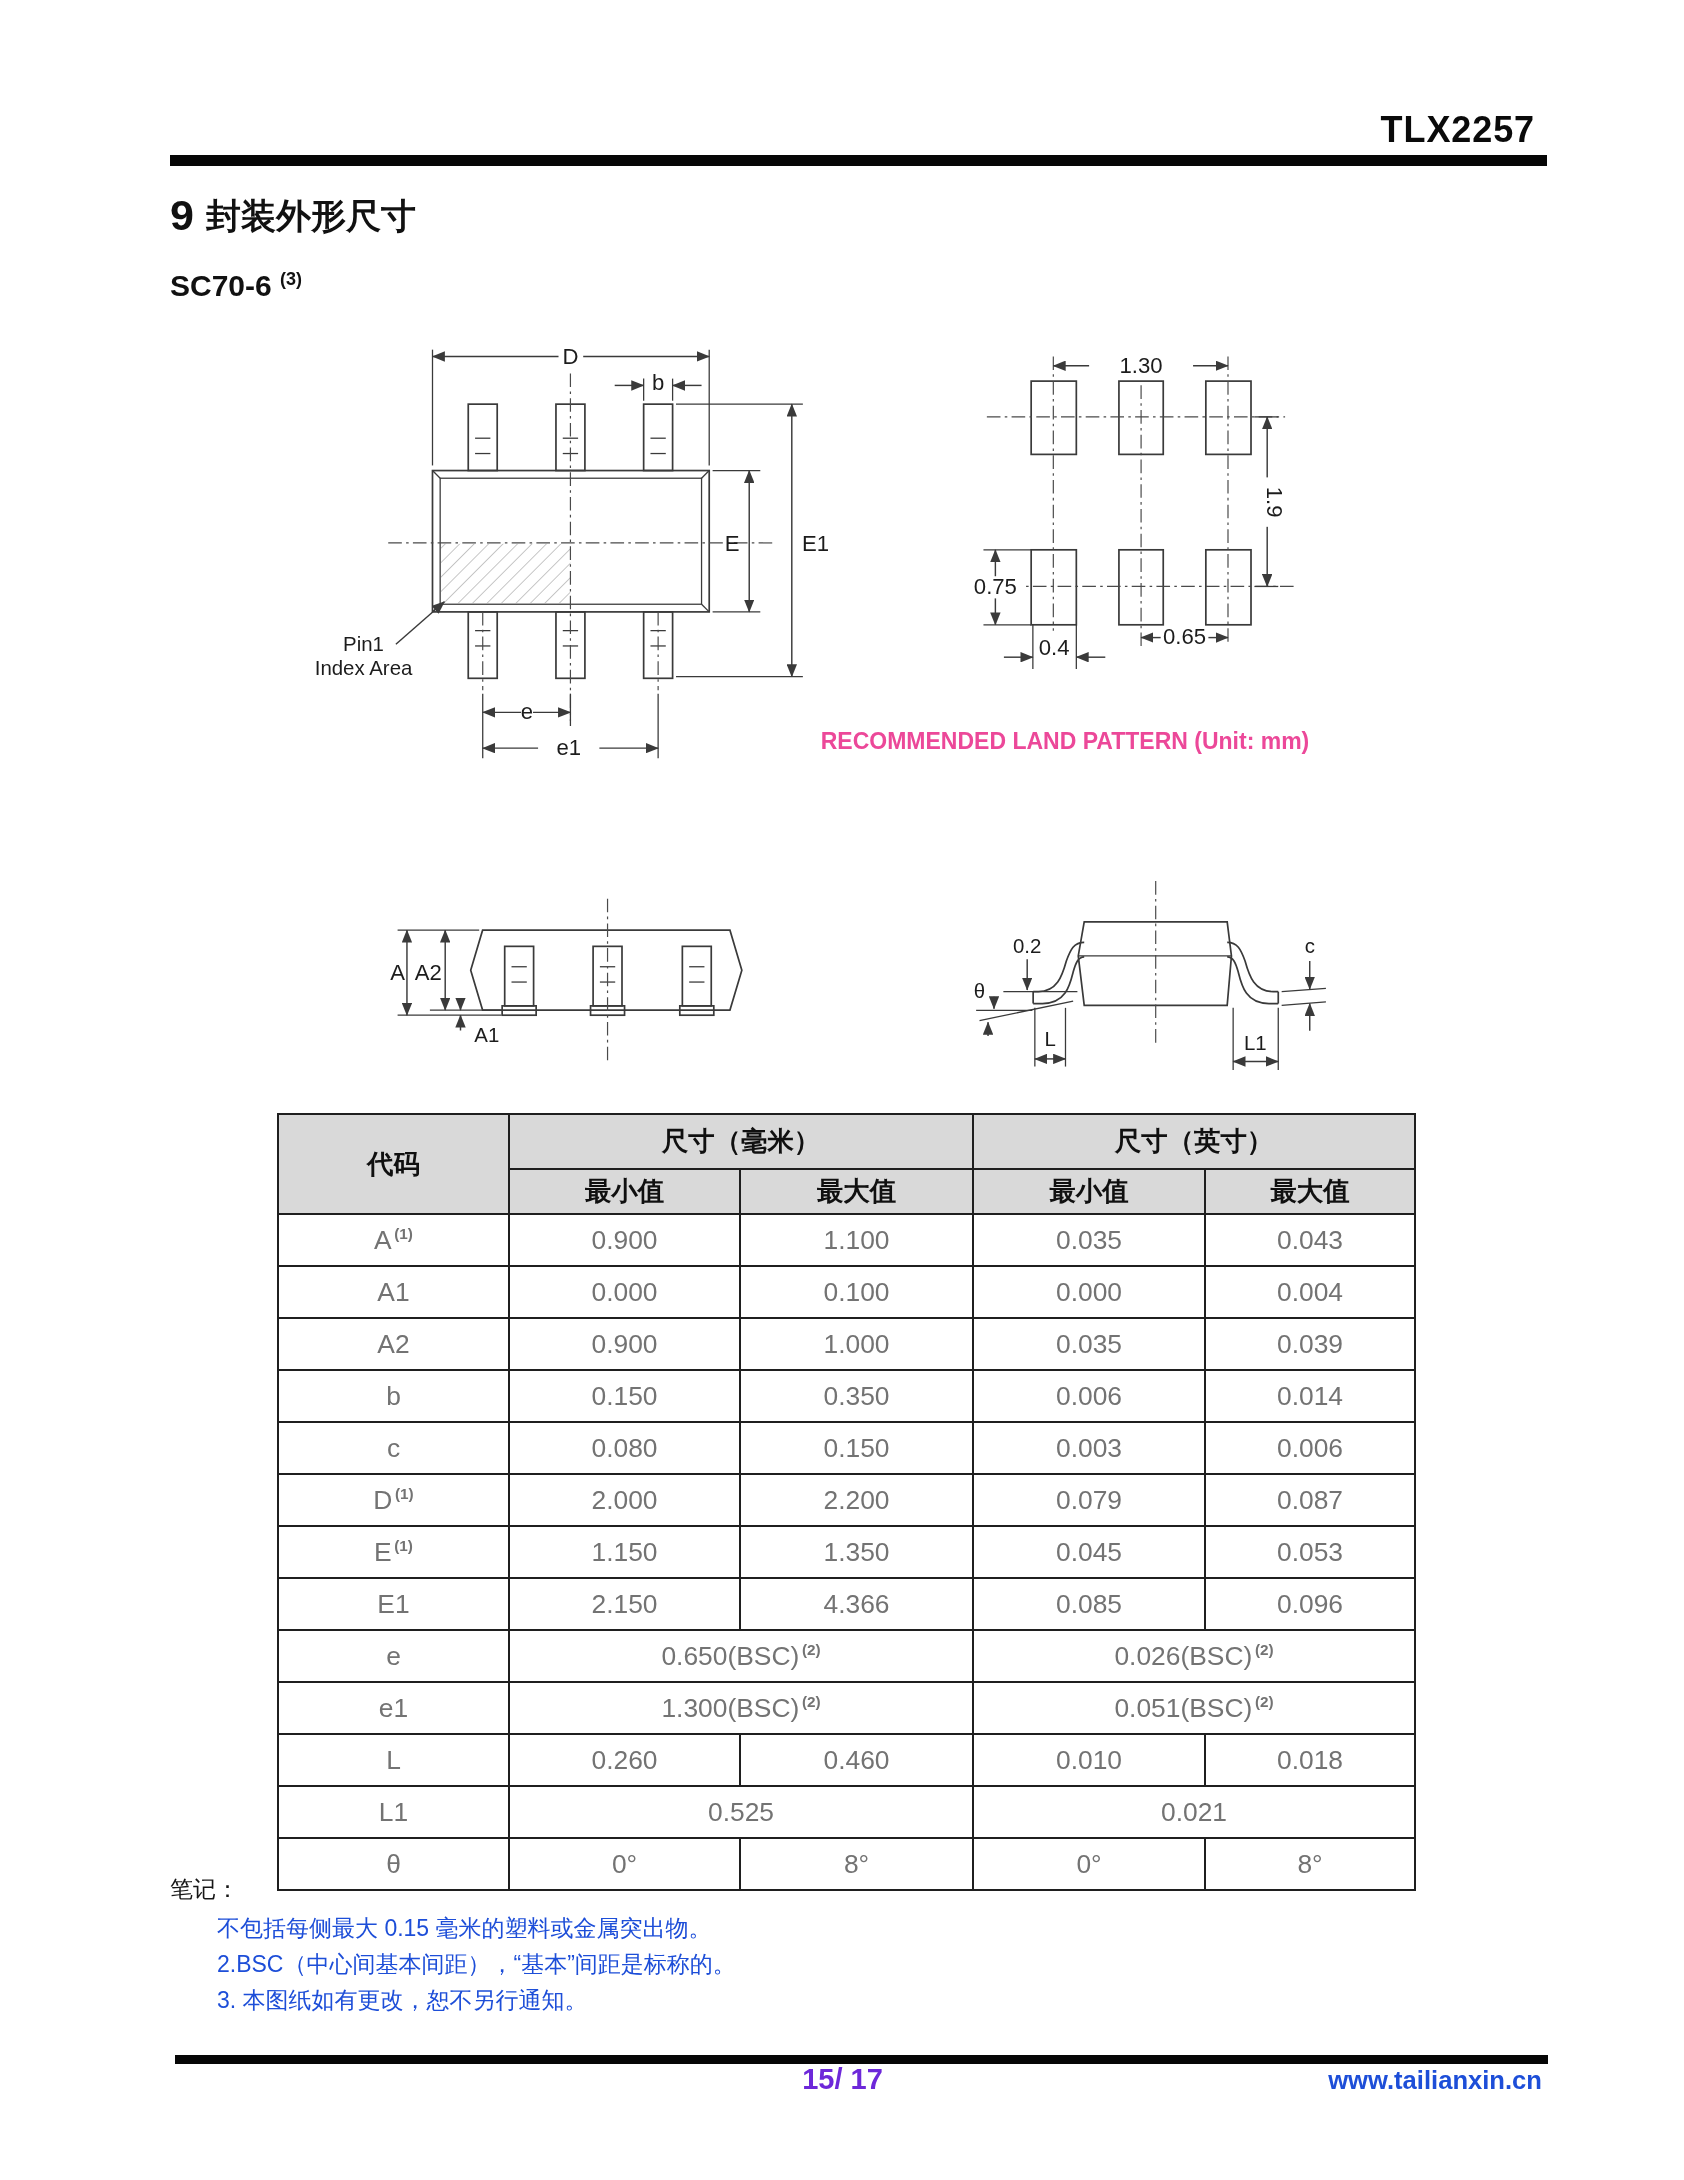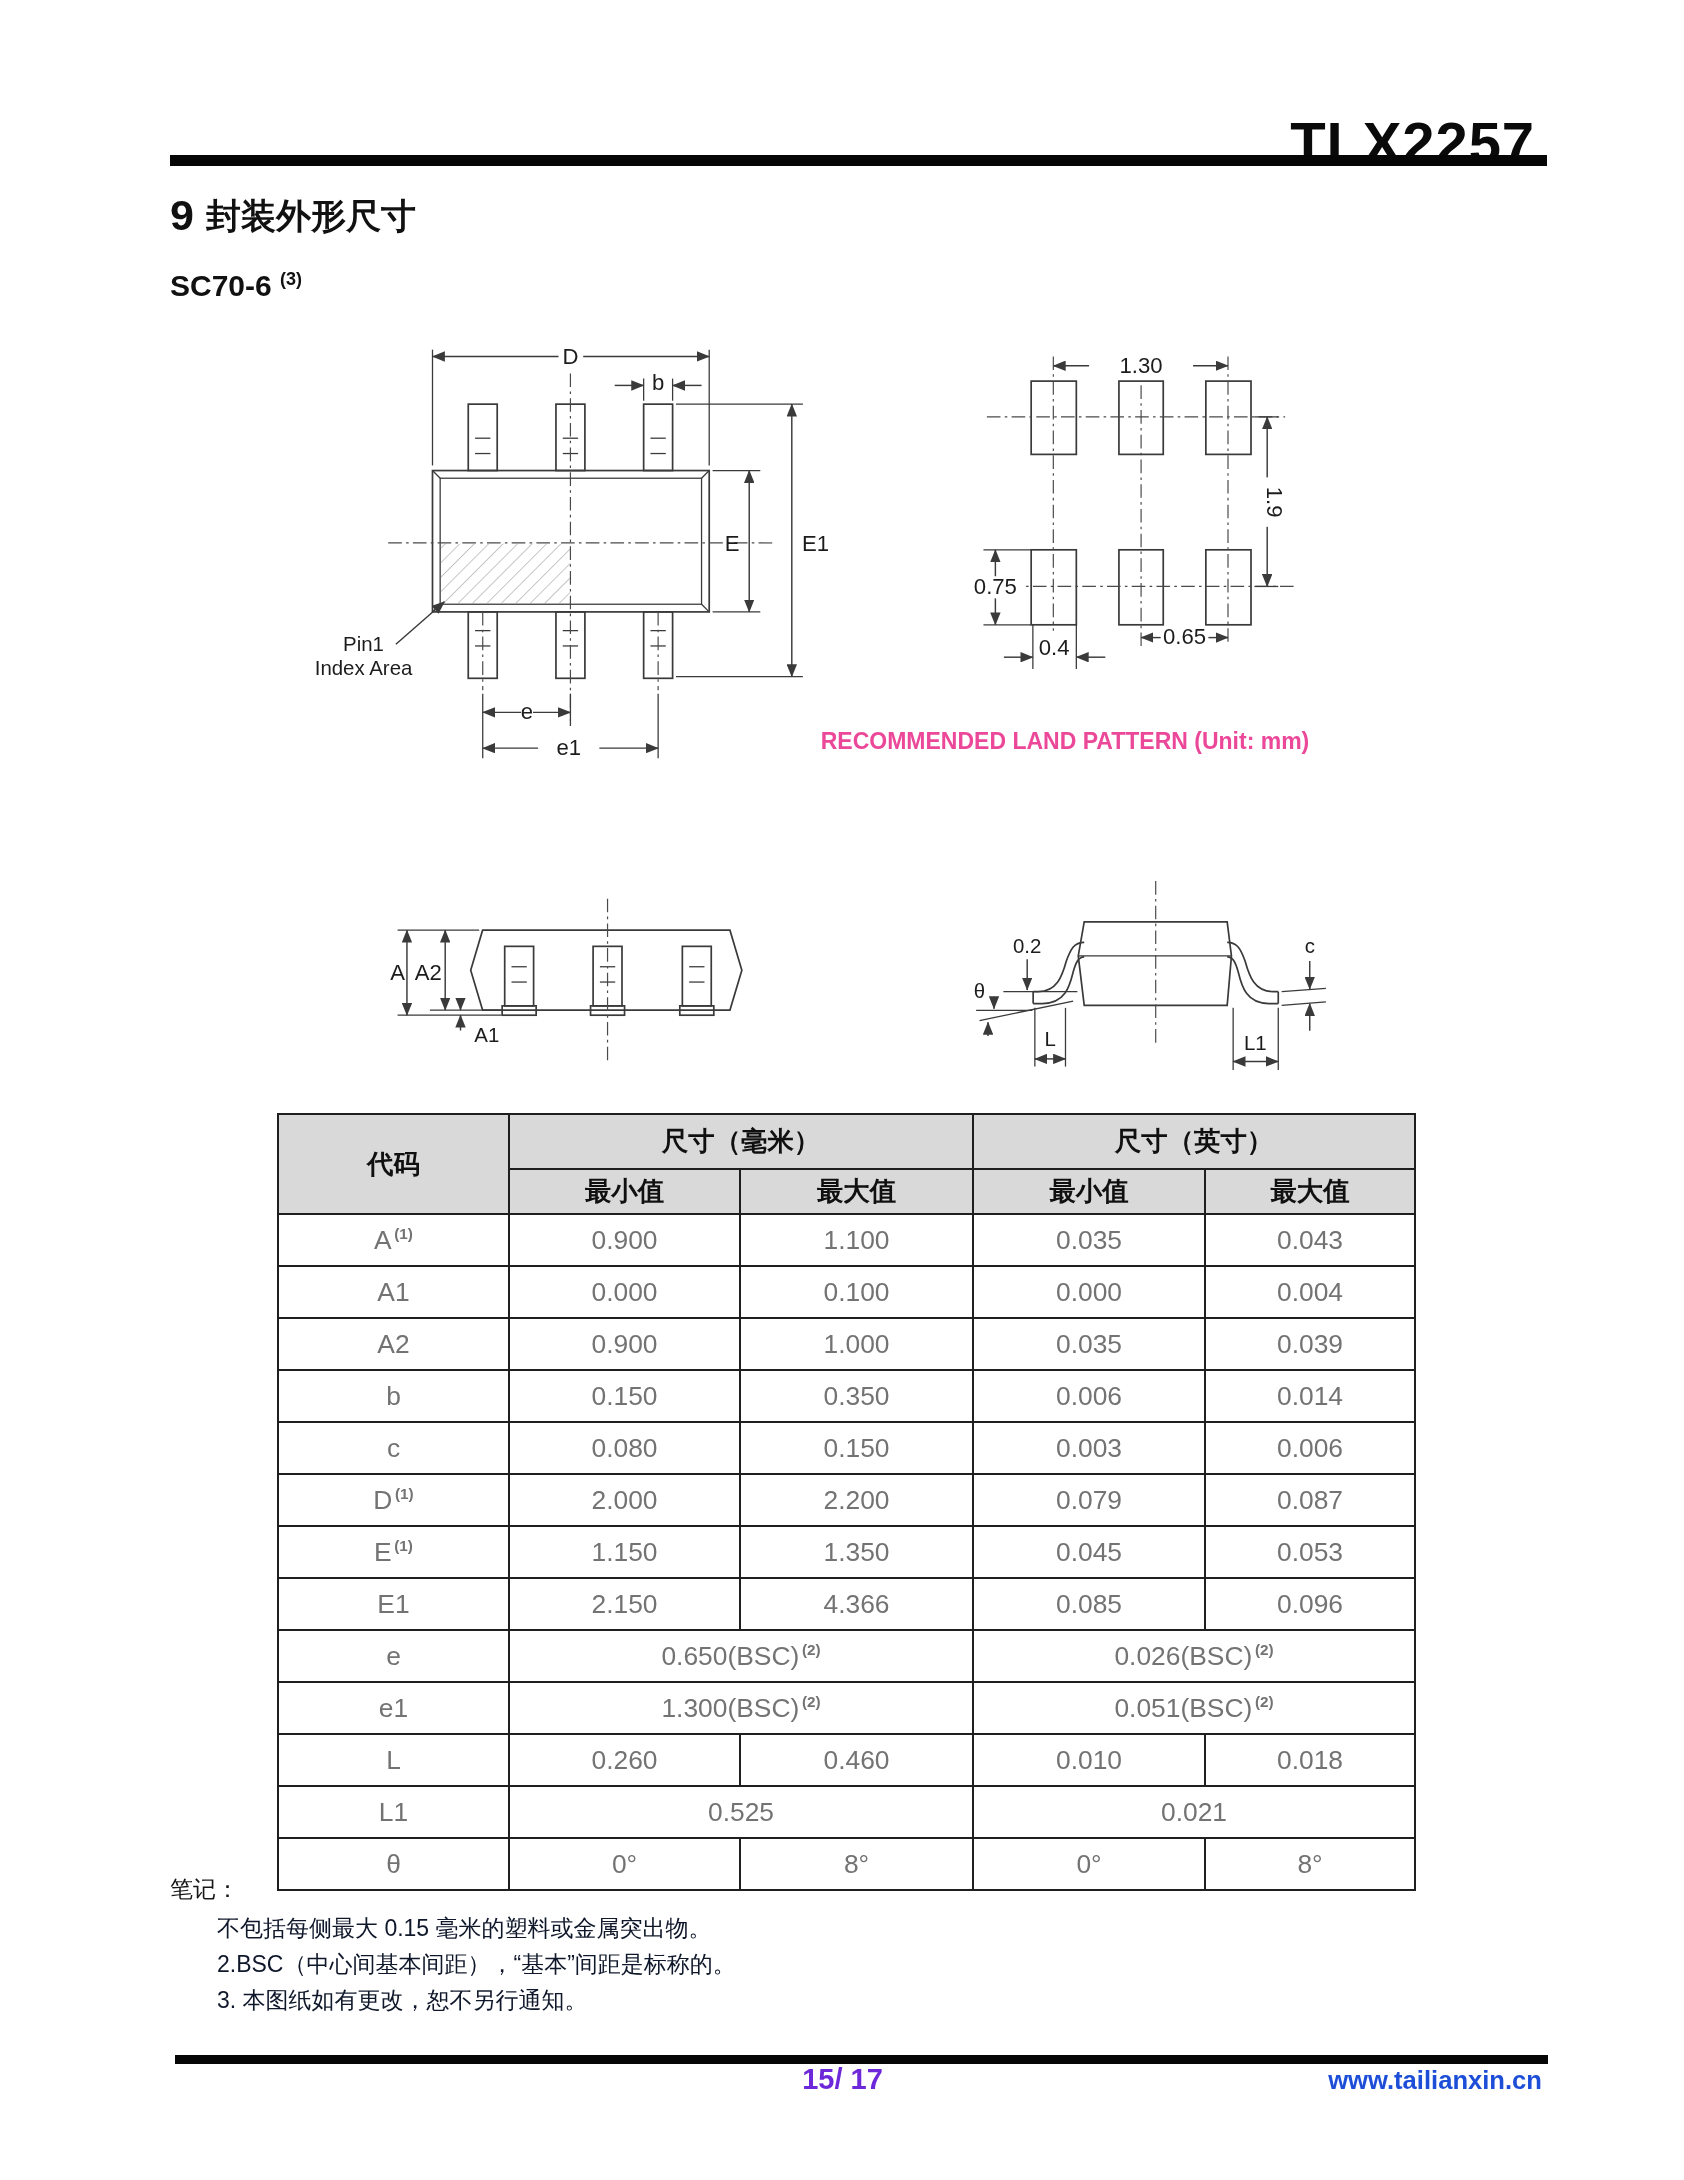--- a/index.html
+++ b/index.html
@@ -2,21 +2,21 @@
 <html style="font-size:13.6px"><head>
 <meta charset="utf-8">
 <style>
   html,body{margin:0;padding:0;background:#e8e8e8;}
   .page{position:relative;width:1685px;height:2181px;background:#ffffff;
         font-family:"Liberation Sans", sans-serif;color:#111;overflow:hidden;}
   .abs{position:absolute;}
 
   
   .doc-title{left:1022px;top:109px;width:513px;text-align:right;
-             font-size:58px;font-weight:bold;letter-spacing:0.9px;color:#0a0a0a;}
+             font-size:36px;font-weight:bold;letter-spacing:0.9px;color:#0a0a0a;}
   .header-rule{left:170px;top:155px;width:1377px;height:11px;background:#060606;}
 
   
   .section-heading{left:170px;top:191px;white-space:nowrap;}
   .section-num{font-size:43px;font-weight:bold;vertical-align:baseline;}
   .section-cn{font-size:35px;font-weight:bold;margin-left:12px;vertical-align:1.7px;}
   .subtitle{left:170px;top:245px;font-size:30px;font-weight:bold;margin-top:24px;}
   .subtitle sup{font-size:18px;font-weight:bold;}
 
   
@@ -36,21 +36,21 @@
   .dim-table th,.dim-table td{border:2.6px solid #1f1f1f;text-align:center;
                               vertical-align:middle;padding:0;}
   .dim-table thead th{background:#d9d9d9;font-size:26.4px;font-weight:bold;color:#101010;}
   .dim-table tbody td{font-size:26.4px;font-weight:normal;height:50px;color:#737373;}
   .dim-table .hr1{height:55px;}
   .dim-table .hr2{height:45px;}
   .dim-table sup{font-size:15.3px;font-weight:600;margin-left:2.6px;}
 
   
   .notes-heading{left:170px;top:1874px;font-size:23px;color:#161616;}
-  .note-line{left:217px;font-size:23px;color:#0f172a;white-space:nowrap;}
+  .note-line{left:217px;font-size:23px;color:#1d4ed8;white-space:nowrap;}
   .note-1{top:1913px;} .note-2{top:1949px;} .note-3{top:1985px;}
 
   
   .footer-rule{left:175px;top:2055px;width:1373px;height:8.5px;background:#060606;}
   .page-number{left:672px;top:2063px;width:341px;text-align:center;
                font-size:29px;font-weight:bold;color:#6d28d9;}
   .site-url{left:1193px;top:2066px;width:349px;text-align:right;
             font-size:25.6px;font-weight:bold;color:#1d4ed8;}
 </style>
 </head>

